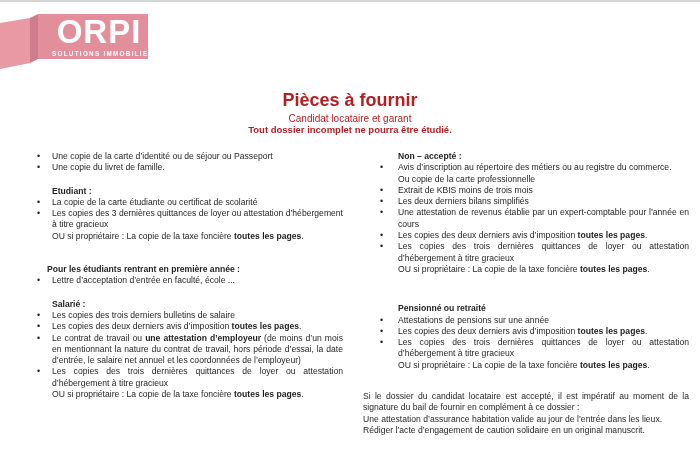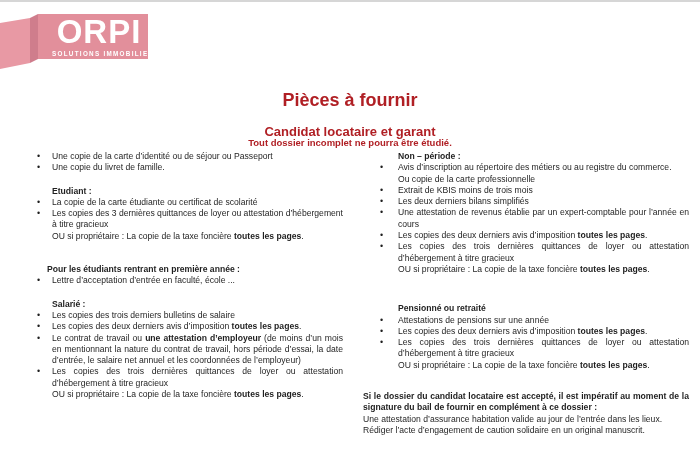--- a/index.html
+++ b/index.html
@@ -24,21 +24,21 @@
   }
   .logo .tagline {
     position:absolute; left:52px; top:44px; width:94px;
     text-align:center; color:#ffffff;
     font-size:6.3px; font-weight:bold; letter-spacing:1.3px; line-height:7px;
     white-space:nowrap;
   }
   
   .header { position:absolute; left:0; top:88px; width:700px; text-align:center; color:#b01f24; }
   .header .title   { font-size:18px; font-weight:bold; line-height:20px; }
-  .header .subtitle{ font-size:13px; font-weight:bold; line-height:11px; margin-top:16px; }
+  .header .subtitle{ font-size:10px; font-weight:normal; line-height:11px; margin-top:3px; }
   .header .notice  { font-size:9.5px; font-weight:bold; line-height:11px; }
   
   .col { position:absolute; top:149px; font-size:8.6px; line-height:11.3px; color:#1f1f1f; }
   .col-left  { left:18px;  width:325px; }
   .col-right { left:363px; width:326px; }
   .heading { font-weight:bold; margin-top:12px; }
   .heading.first { margin-top:0; }
   .heading.indent { margin-left:34px; }
   .col-right .heading.indent { margin-left:35px; }
   .heading.wide-gap { margin-top:22px;padding-left:29px; }
@@ -49,21 +49,21 @@
     content:"\2022";
     position:absolute; left:19px; top:0;
     font-size:9px;
   }
   .col-right ul.bullets li::before { left:17px; }
   li .main { text-align:justify; }
   li .cont { text-align:left; }
   .b { font-weight:bold; }
   .finale { margin-top:20px; }
   .finale .para { text-align:justify; }
-  .finale .para.b { font-weight:bold; }
+  .finale .para.b { font-weight:normal; }
 </style>
 </head>
 <body>
 
 <div class="page">
 
   <div class="logo">
     <svg width="152" height="66" viewBox="0 0 152 66">
       <polygon points="0,17 30,12 30,57 0,63" fill="#e899a4"></polygon>
       <polygon points="30,12 38,8 38,53 30,57" fill="#cf7d8c"></polygon>
@@ -115,21 +115,21 @@
         <li>
           <div class="main"><span>Le contrat de travail ou </span><span class="b">une attestation d’employeur</span><span> (de moins d’un mois en mentionnant la nature du contrat de travail, hors période d’essai, la date d’entrée, le salaire net annuel et les coordonnées de l’employeur)</span></div>
         </li>
         <li>
           <div class="main"><span>Les copies des trois dernières quittances de loyer ou attestation d’hébergement à titre gracieux</span></div>
           <div class="cont"><span>OU si propriétaire : La copie de la taxe foncière </span><span class="b">toutes les pages</span><span>.</span></div>
         </li>
       </ul>
     </div>
   <div class="col col-right">
-      <div class="heading indent first">Non – période :</div>
+      <div class="heading indent first">Non – accepté :</div>
       <ul class="bullets">
         <li>
           <div class="main"><span>Avis d’inscription au répertoire des métiers ou au registre du commerce.</span></div>
           <div class="cont"><span>Ou copie de la carte professionnelle</span></div>
         </li>
         <li>
           <div class="main"><span>Extrait de KBIS moins de trois mois</span></div>
         </li>
         <li>
           <div class="main"><span>Les deux derniers bilans simplifiés</span></div>

